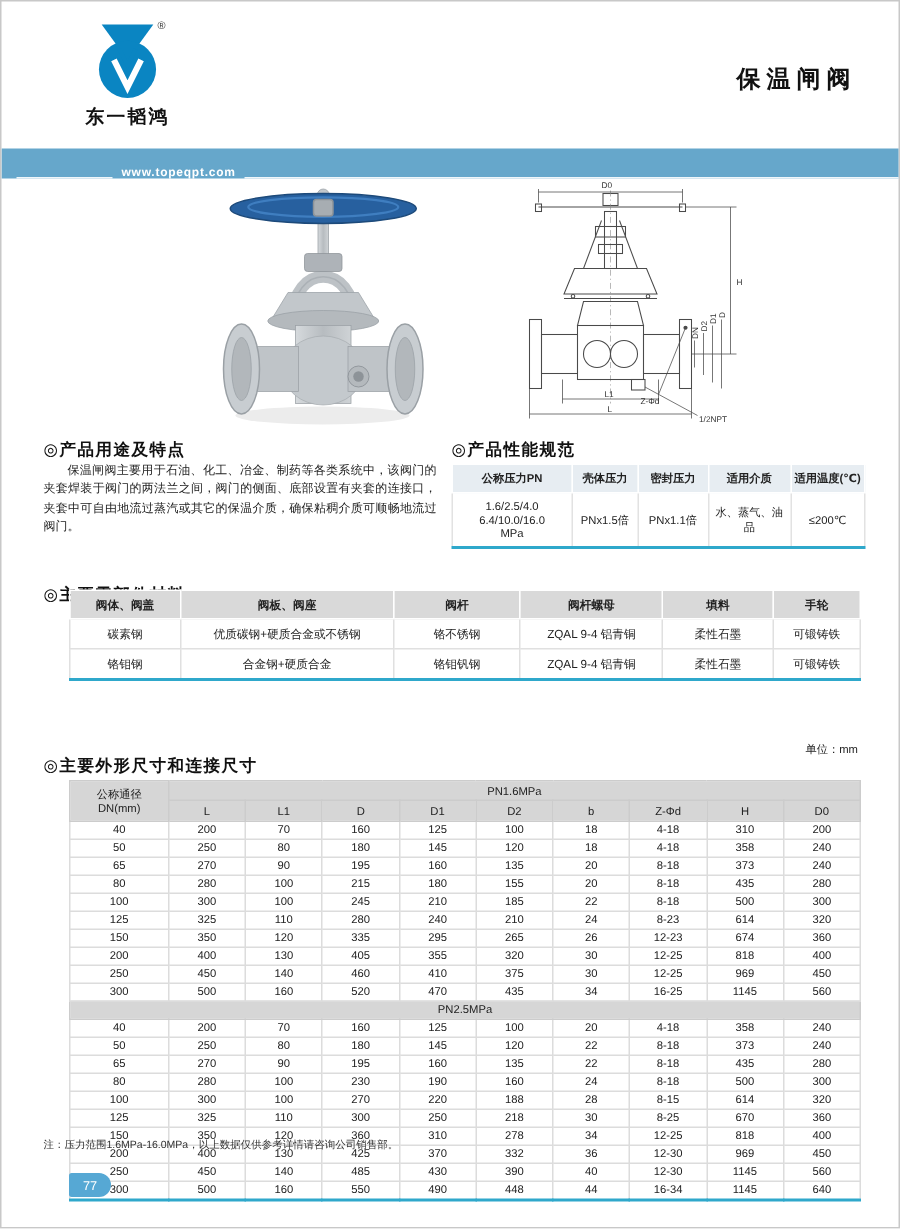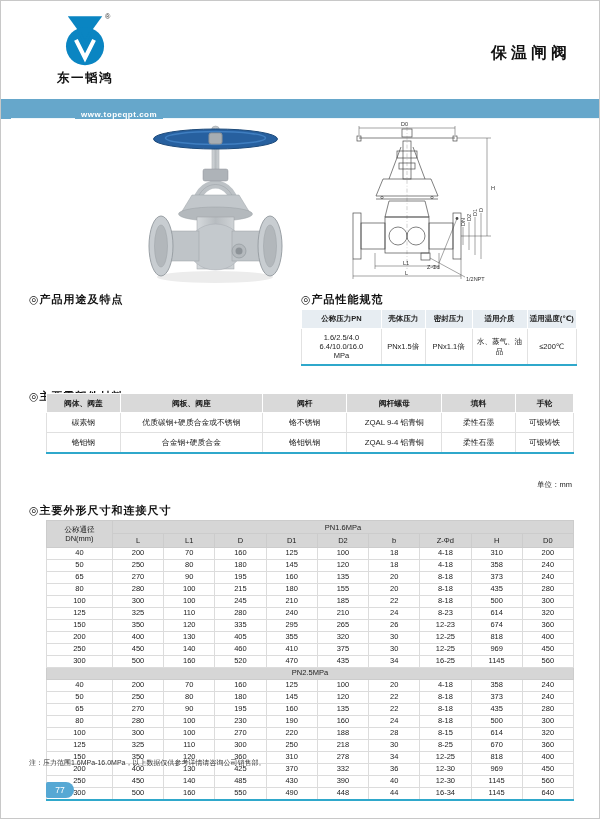--- a/index.html
+++ b/index.html
@@ -37,21 +37,21 @@
   .spec-table col:nth-child(5){width:18%}
   
   .mat-table { position:absolute; left:45px; top:392px; width:528px; border-collapse:collapse;
     border-bottom:2px solid #2fa8cb; table-layout:fixed; }
   .mat-table th { background:#d9d9d9; font-size:7.8px; font-weight:bold; padding:3.5px 2px; border:1px solid #ffffff; color:#222; }
   .mat-table td { font-size:7.8px; text-align:center; padding:4px 2px; border:1px solid #e0e0e0; color:#222; }
   .mat-table col:nth-child(1){width:14%} .mat-table col:nth-child(2){width:27%}
   .mat-table col:nth-child(3){width:16%} .mat-table col:nth-child(4){width:18%}
   .mat-table col:nth-child(5){width:14%} .mat-table col:nth-child(6){width:11%}
   
-  .unit-label { position:absolute; right:27px; top:479px; font-size:7.5px; color:#222;text-align:center; }
+  .unit-label { position:absolute; right:27px; top:494px; font-size:7.5px; color:#222;text-align:center; }
   .dims-table { position:absolute; left:45px; top:519px; width:528px; border-collapse:collapse;
     border-bottom:2px solid #2fa8cb; table-layout:fixed; }
   .dims-table th { background:#d6d6d6; font-size:7.5px; font-weight:normal; padding:1.5px 1px; border:1px solid #cccccc; color:#222; line-height:1.25;margin-top:28px; }
   .dims-table th.dn-head { white-space:pre-line; }
   .dims-table td { font-size:7.5px; text-align:center; padding:1.2px 1px; border:1px solid #dcdcdc; color:#222; line-height:1.15; }
   .dims-table td.pn-row { background:#d6d6d6; font-weight:normal; border:1px solid #cccccc; }
   .dims-table col:nth-child(1){width:12.5%}
   
   .note { position:absolute; left:28px; top:757px; font-size:7px; color:#333; }
   .page-badge { position:absolute; left:45px; top:781px; width:28px; height:16px; background:#56a8d4;
@@ -173,20 +173,21 @@
     <line x1="18" y1="159" x2="126" y2="159" class="dim"></line>
     <text x="70" y="157.5" class="dimtxt">L</text>
 
     <line x1="122" y1="101.5" x2="104" y2="146" class="dim"></line>
     <text x="92" y="152" class="dimtxt" font-size="5">Z-Φd</text>
     <line x1="95" y1="141" x2="130" y2="160" class="dim"></line>
     <text x="131" y="164" class="dimtxt" font-size="5">1/2NPT</text>
   </svg>
 
   <div class="sec-heading" style="left:28px; top:291px;">◎产品用途及特点</div>
+  <div class="features-text">保温闸阀主要用于石油、化工、冶金、制药等各类系统中，该阀门的夹套焊装于阀门的两法兰之间，阀门的侧面、底部设置有夹套的连接口，夹套中可自由地流过蒸汽或其它的保温介质，确保粘稠介质可顺畅地流过阀门。</div>
 
   <div class="sec-heading" style="left:300px; top:291px;">◎产品性能规范</div>
   <table class="spec-table">
     <colgroup>
         <col>
         <col>
         <col>
         <col>
         <col>
     </colgroup>

